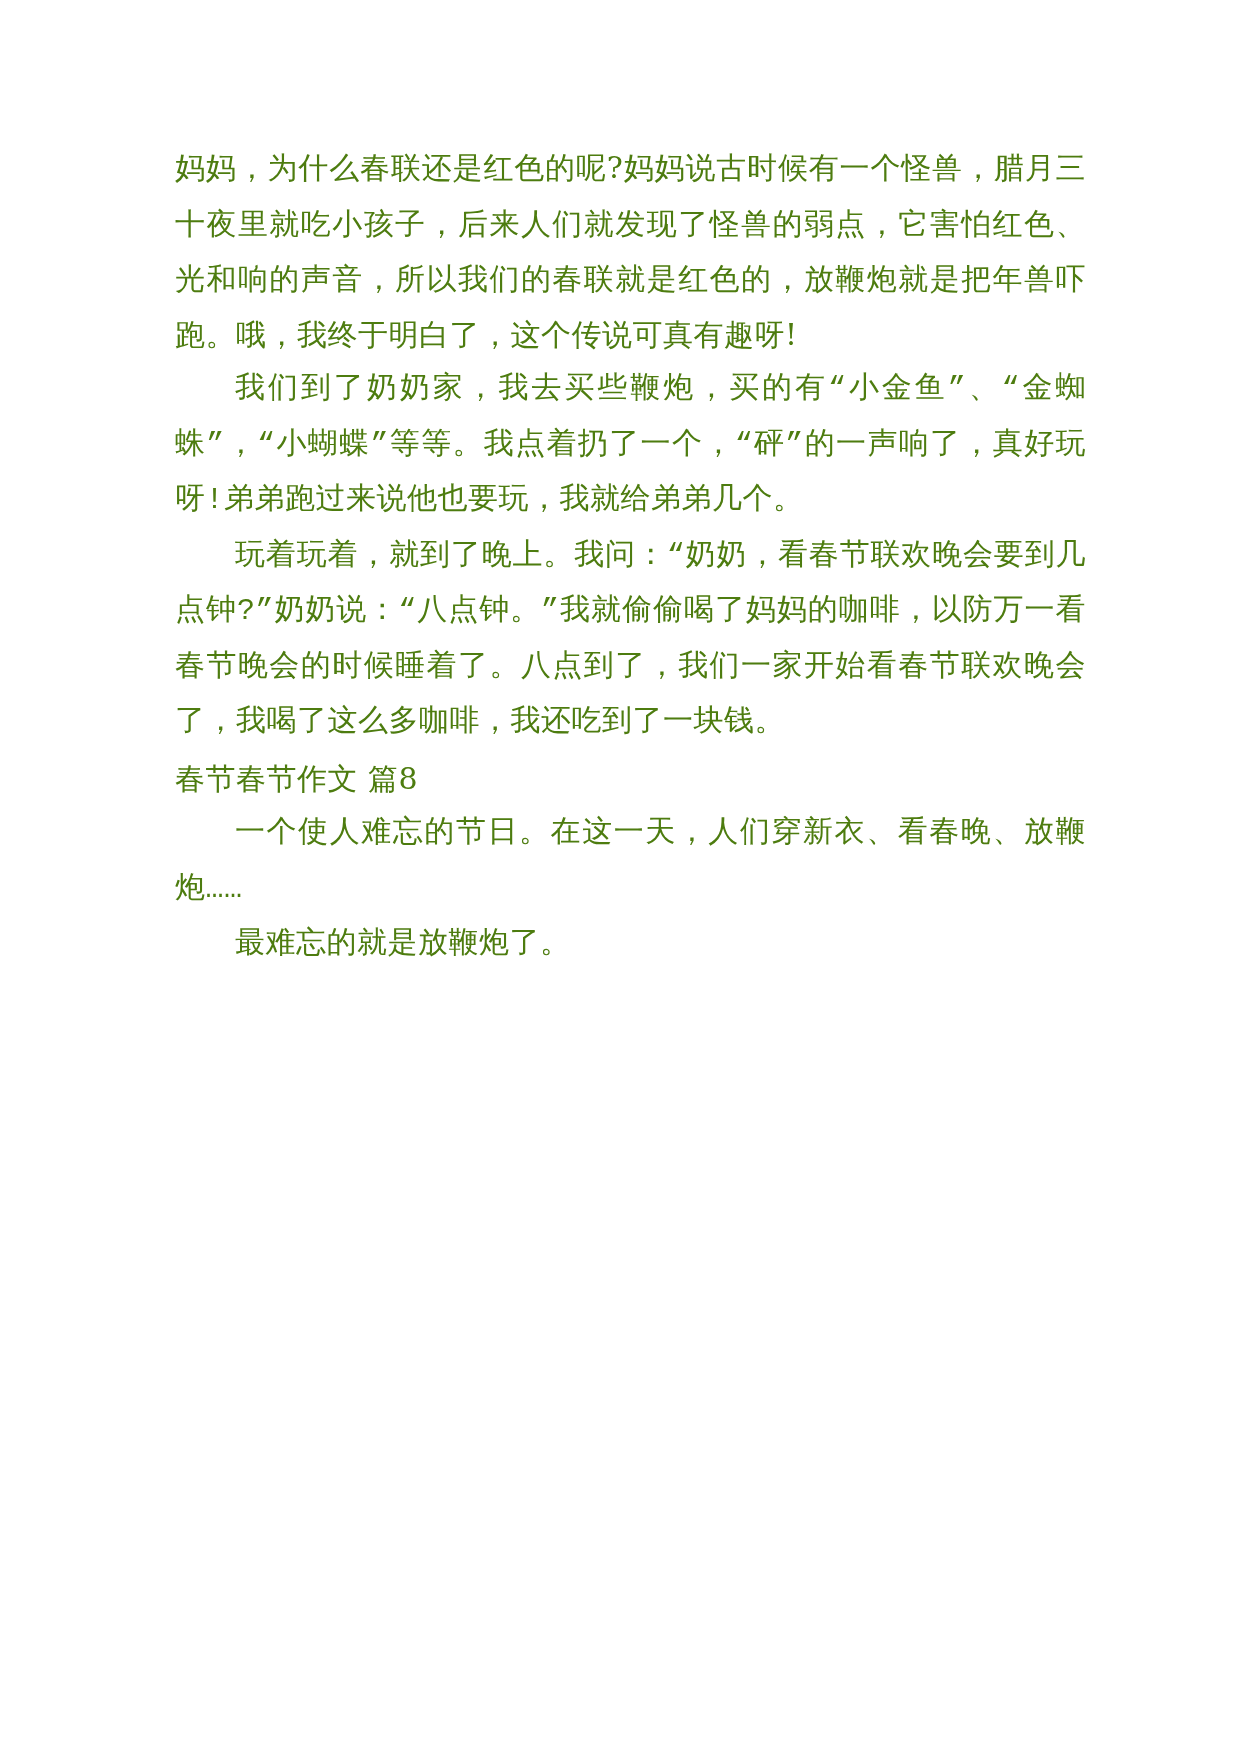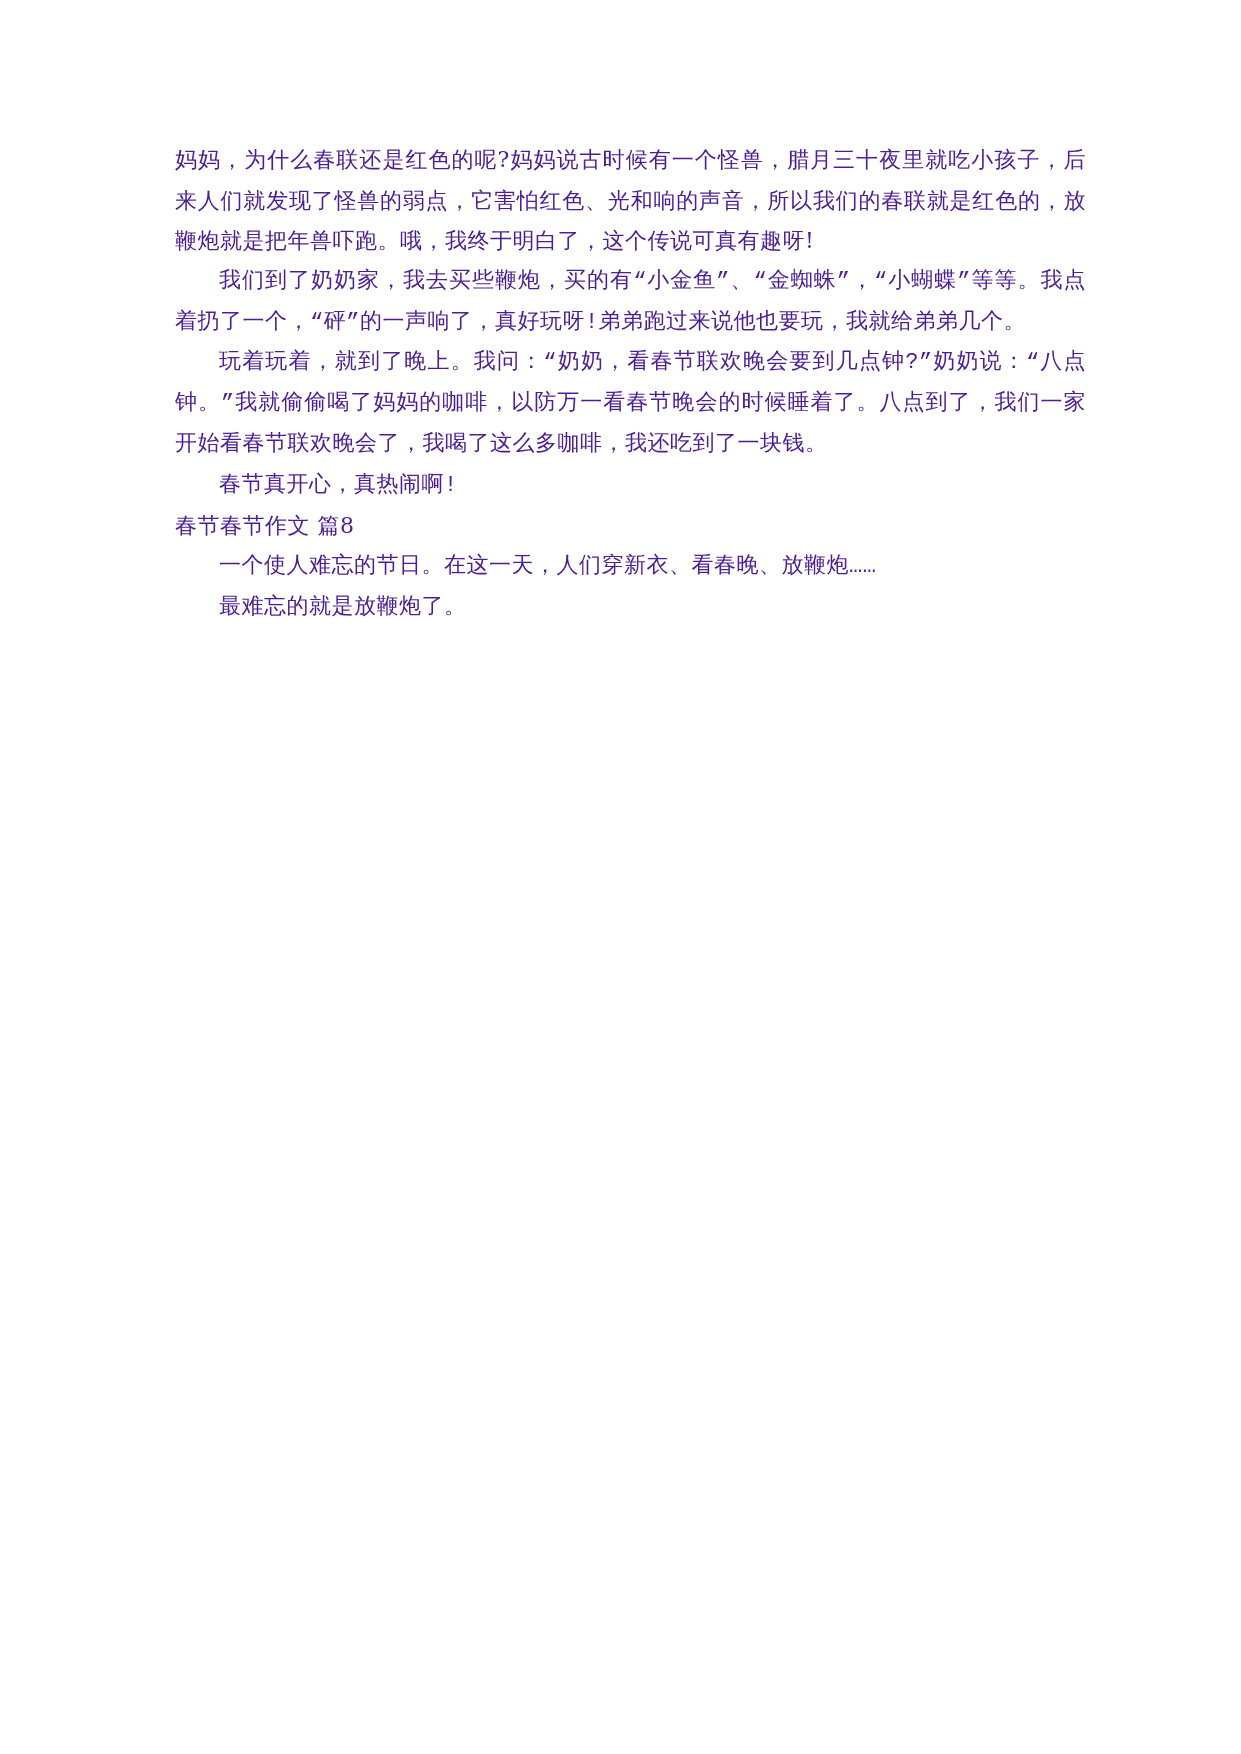--- a/index.html
+++ b/index.html
@@ -10,23 +10,23 @@
   .page {
     width: 1241px;
     height: 1754px;
     background: #ffffff;
     position: relative;
     box-sizing: border-box;
     padding: 140px 155px 0 175px;
     font-family: "DejaVu Serif", "Liberation Serif", serif;
   }
   .doc-body {
-    font-size: 22px;
+    font-size: 30px;
     line-height: 1.85;
-    color: #4c1d95;
+    color: #4d7c0f;
     text-align: justify;
     text-justify: inter-ideograph;
     letter-spacing: 0.5px;
   }
   p {
     margin: 0 0 0 0;
     text-indent: 0;
   }
   p.indent {
     text-indent: 2em;
@@ -38,18 +38,17 @@
   }
 </style>
 </head>
 <body>
 
 <div class="page">
   <div class="doc-body">
     <p class="para">妈妈，为什么春联还是红色的呢?妈妈说古时候有一个怪兽，腊月三十夜里就吃小孩子，后来人们就发现了怪兽的弱点，它害怕红色、光和响的声音，所以我们的春联就是红色的，放鞭炮就是把年兽吓跑。哦，我终于明白了，这个传说可真有趣呀!</p>
     <p class="para indent">我们到了奶奶家，我去买些鞭炮，买的有“小金鱼”、“金蜘蛛”，“小蝴蝶”等等。我点着扔了一个，“砰”的一声响了，真好玩呀!弟弟跑过来说他也要玩，我就给弟弟几个。</p>
     <p class="para indent">玩着玩着，就到了晚上。我问：“奶奶，看春节联欢晚会要到几点钟?”奶奶说：“八点钟。”我就偷偷喝了妈妈的咖啡，以防万一看春节晚会的时候睡着了。八点到了，我们一家开始看春节联欢晚会了，我喝了这么多咖啡，我还吃到了一块钱。</p>
-    <p class="para indent">春节真开心，真热闹啊!</p>
     <p class="para heading">春节春节作文  篇8</p>
     <p class="para indent">一个使人难忘的节日。在这一天，人们穿新衣、看春晚、放鞭炮……</p>
     <p class="para indent">最难忘的就是放鞭炮了。</p>
   </div>
 </div>
 
 </body></html>

